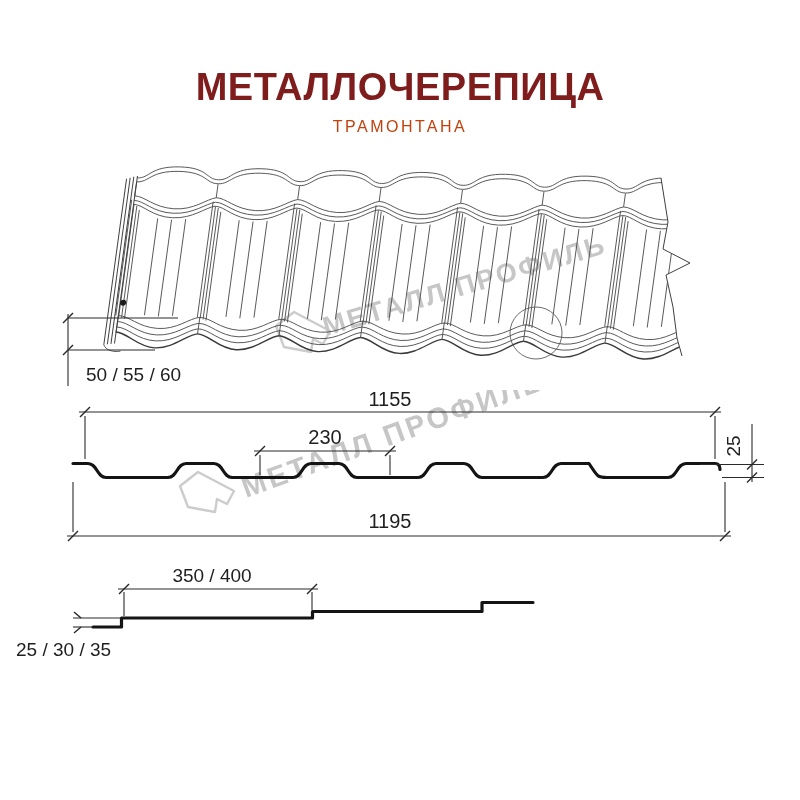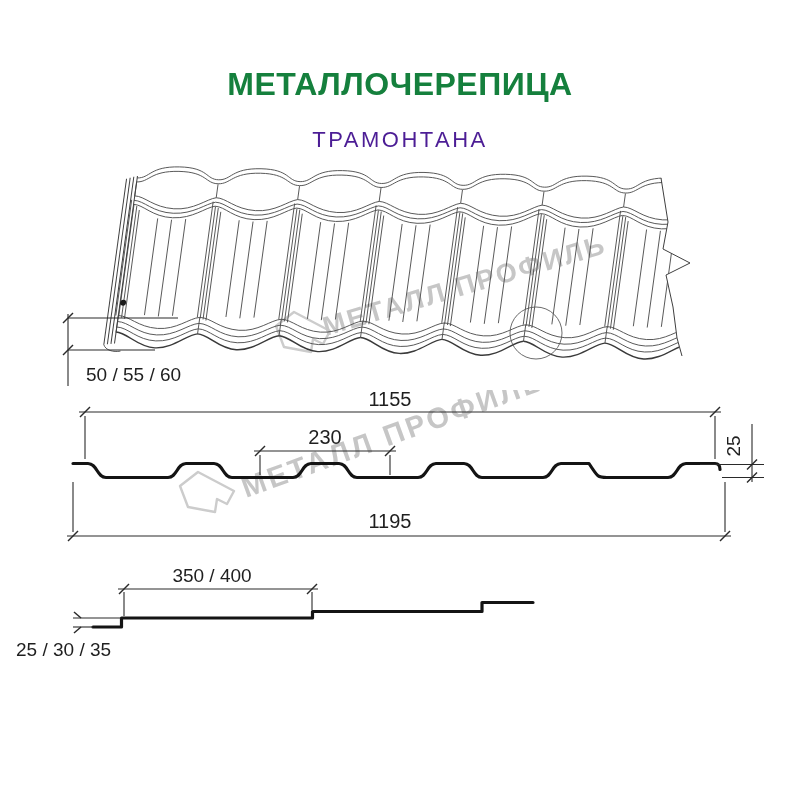--- a/index.html
+++ b/index.html
@@ -3,24 +3,24 @@
 <meta charset="utf-8">
 <style>
   html,body{margin:0;padding:0;}
   body{
     width:800px;height:800px;position:relative;overflow:hidden;
     background:#ffffff;
     font-family:"Liberation Sans", sans-serif;
   }
   .title-block{position:absolute;top:68px;left:0;width:800px;text-align:center;}
   .title{
-    font-size:32px;font-weight:bold;letter-spacing:.5px;color:#15803d;line-height:1.05;
+    font-size:38px;font-weight:bold;letter-spacing:.5px;color:#7f1d1d;line-height:1.05;
   }
   .subtitle{
-    margin-top:25px;font-size:22px;letter-spacing:2.5px;color:#4c1d95;font-weight:400;
+    margin-top:10px;font-size:16px;letter-spacing:2.5px;color:#c2410c;font-weight:400;
   }
   svg{position:absolute;left:0;display:block;}
   #svg-perspective{top:145px;}
   #svg-cross-section{top:390px;}
   #svg-step{top:555px;}
   .ln{stroke:#4d4d4d;stroke-width:.9;fill:none;}
   .ln2{stroke:#3a3a3a;stroke-width:1.4;fill:none;}
   .edge{stroke:#3f3f3f;stroke-width:1;fill:none;}
   .dim{stroke:#2a2a2a;stroke-width:1.1;fill:none;}
   .tick{stroke:#2a2a2a;stroke-width:1.5;fill:none;}

